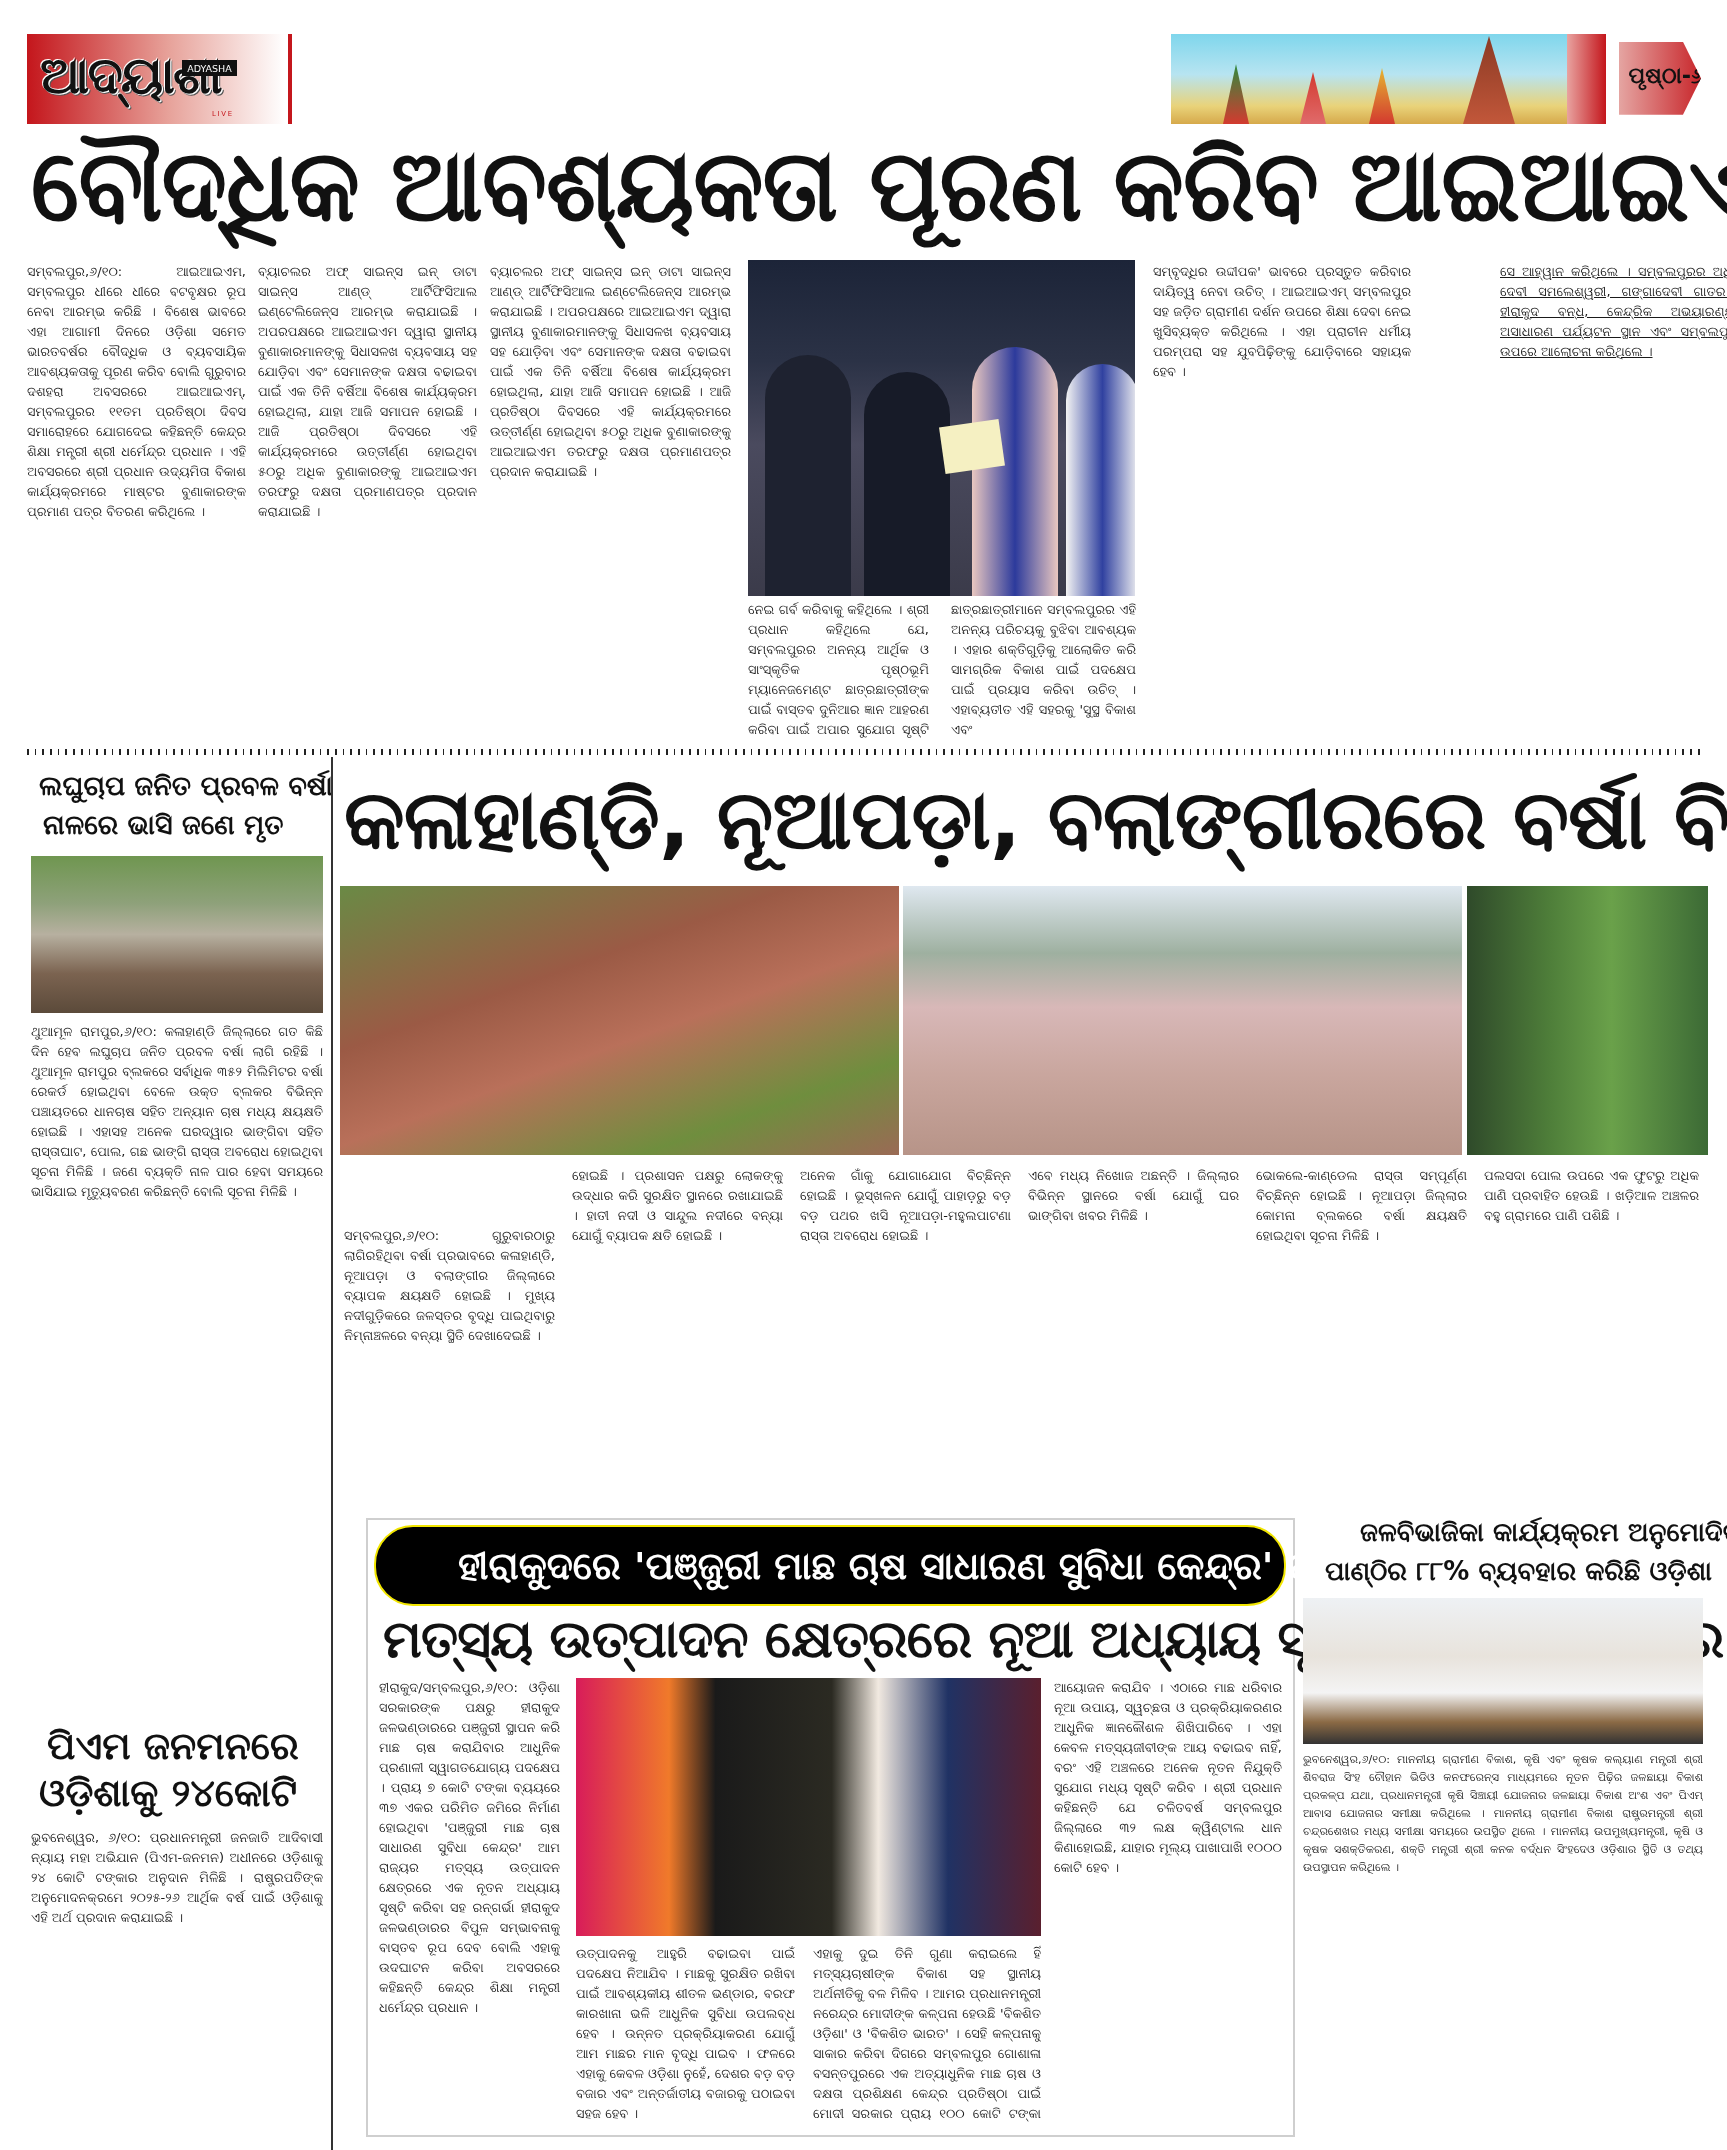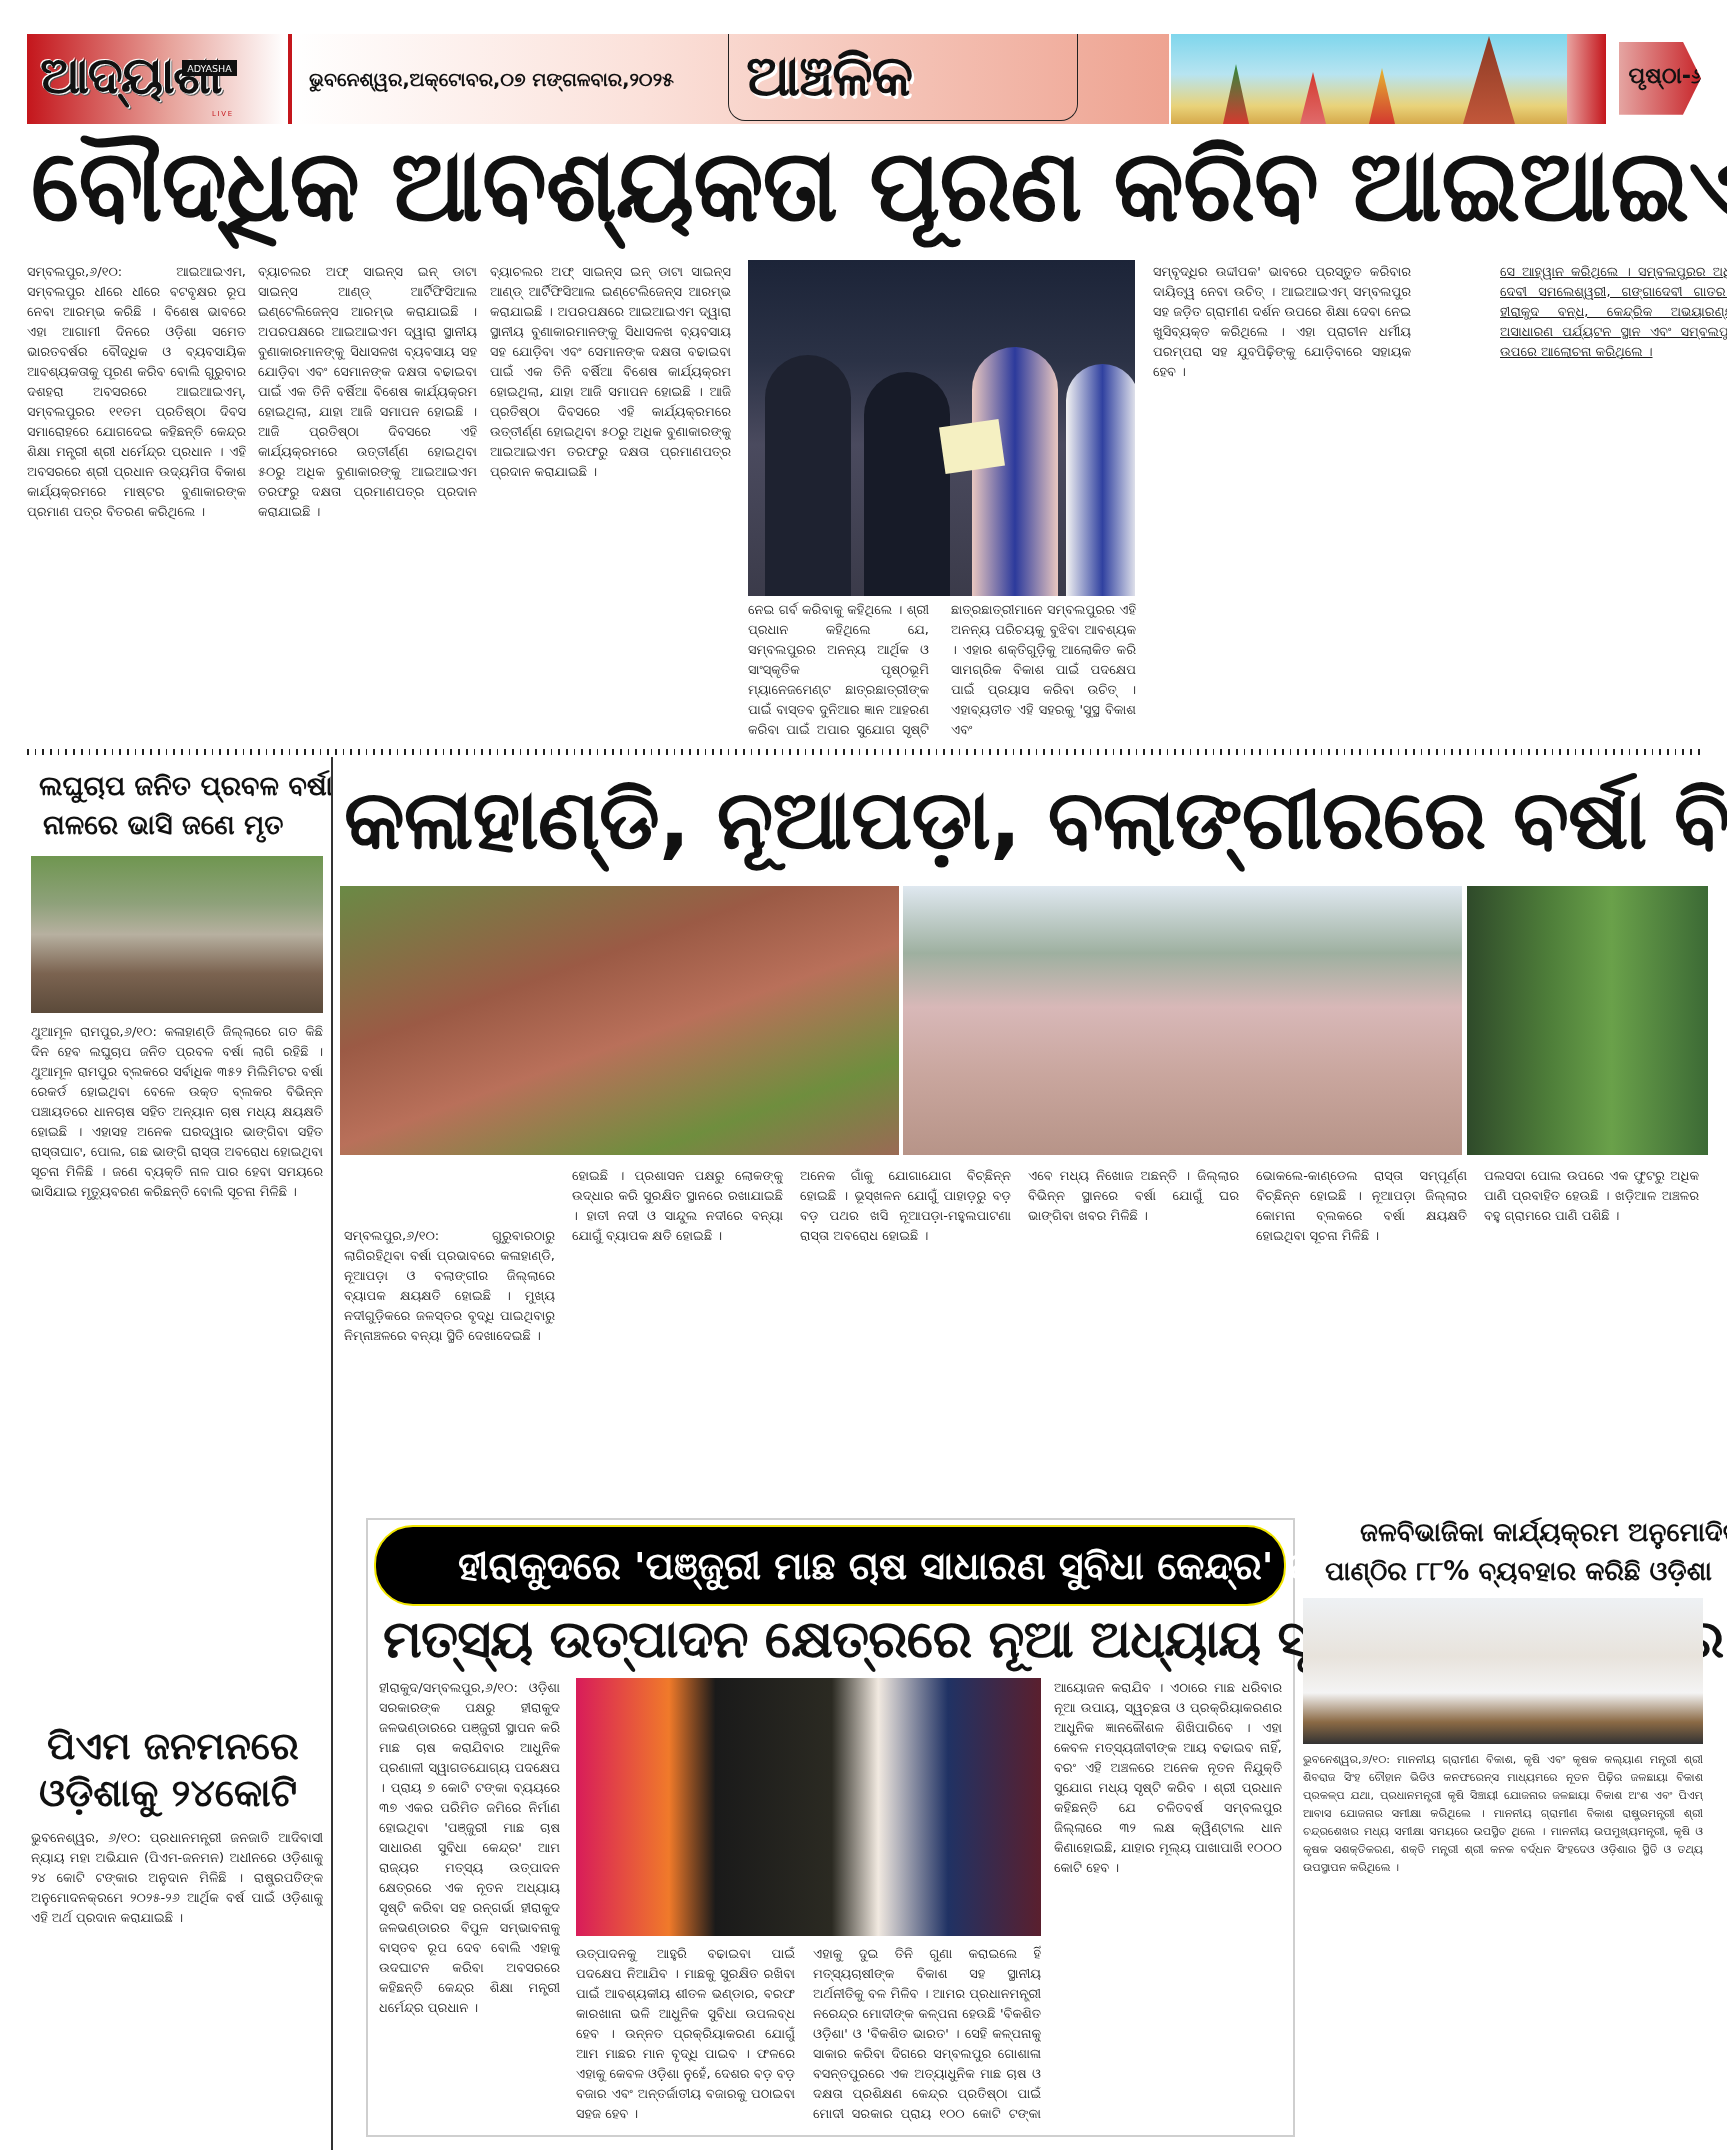--- a/index.html
+++ b/index.html
@@ -45,26 +45,20 @@
 </head>
 <body>
 
 <div class="abs masthead">
   <div class="abs mh-logo">
     <span class="logo-text">ଆଦ୍ୟାଶା</span>
     <span class="logo-tag">ADYASHA</span>
     <span class="logo-live">LIVE</span>
   </div>
   <div class="abs mh-divider"></div>
-  <div class="abs mh-date-band">
-    <span class="mh-date">ଭୁବନେଶ୍ୱର,ଅକ୍ଟୋବର,୦୭ ମଙ୍ଗଳବାର,୨୦୨୫</span>
-    <div class="mh-section">
-      <span>ଆଞ୍ଚଳିକ</span>
-    </div>
-  </div>
   <div class="abs mh-photo">
     <div class="spire" style="left:52px;height:60px;background:linear-gradient(180deg,#2f8a3e,#d33a2f);"></div>
     <div class="spire" style="left:129px;height:52px;background:linear-gradient(180deg,#d33a2f,#e06a6a);"></div>
     <div class="spire" style="left:198px;height:56px;background:linear-gradient(180deg,#e5b532,#d33a2f);"></div>
     <div class="spire" style="left:292px;width:52px;height:88px;"></div>
   </div>
   <div class="abs mh-red-end"></div>
   <div class="abs mh-page">
     <span>ପୃଷ୍ଠା-୬</span>
   </div>

